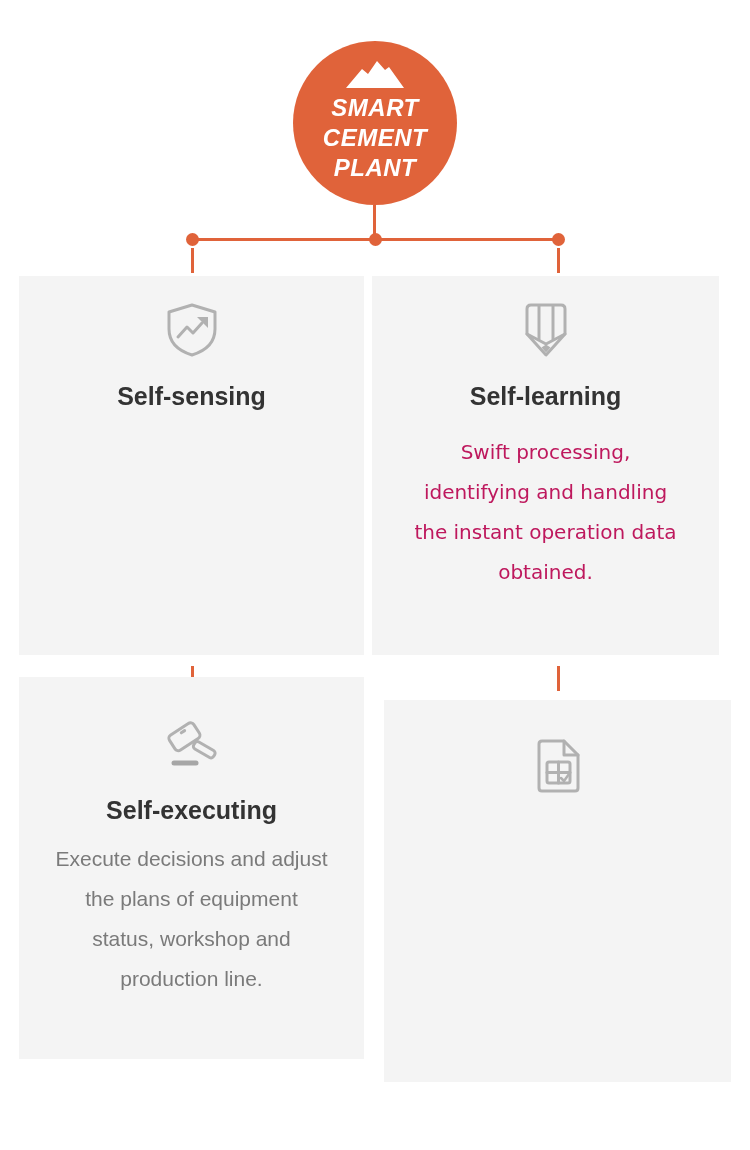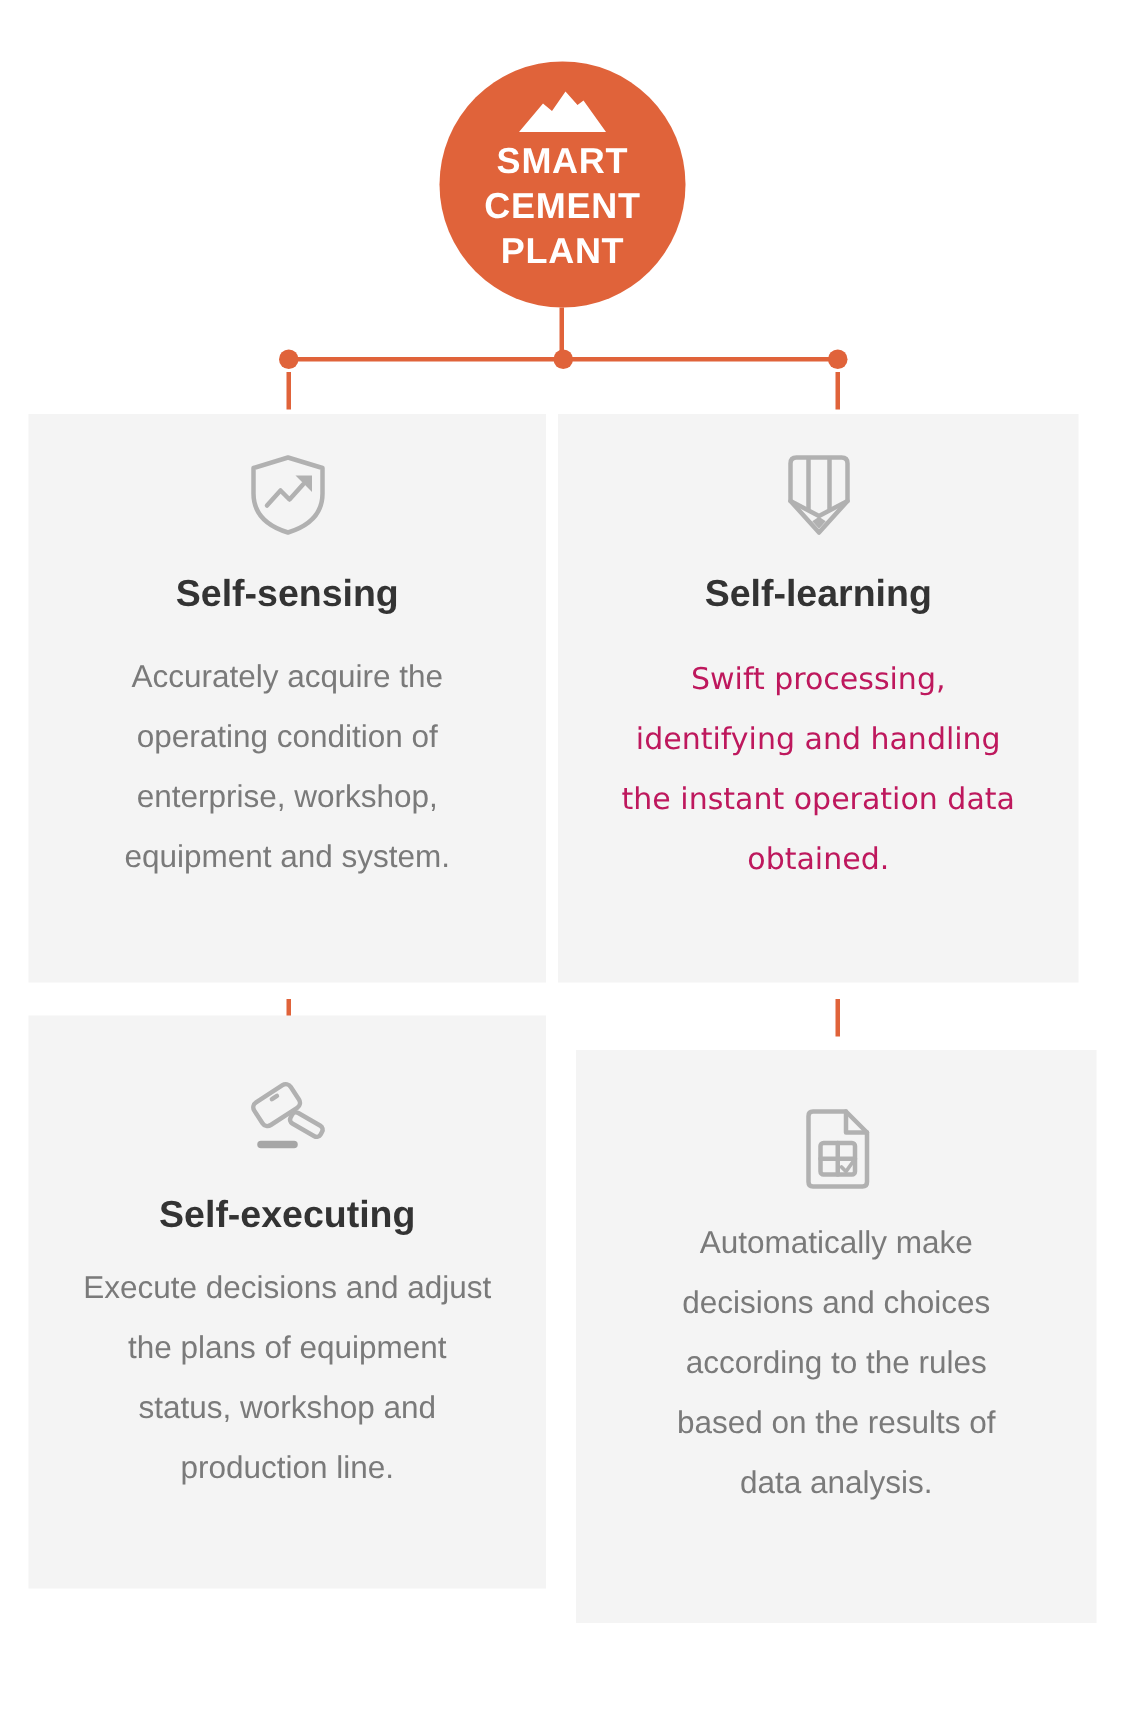--- a/index.html
+++ b/index.html
@@ -7,21 +7,21 @@
     width:750px; height:1150px; position:relative;
     background:#ffffff;
     font-family:"Liberation Sans", sans-serif;
     overflow:hidden;
   }
   
   .badge {
     position:absolute; left:293px; top:41px;
     width:164px; height:164px; border-radius:50%;
     display:flex; flex-direction:column; align-items:center;
-    box-sizing:border-box; padding-top:17px;
+    box-sizing:border-box; padding-top:17px;font-style:italic;
   }
   .badge .mountain { width:58px; height:30px; flex:0 0 auto; }
   .badge-text {
     margin-top:5px; color:#ffffff; font-weight:bold;
     font-size:24px; line-height:30px; letter-spacing:0.5px;
     text-align:center; white-space:pre-line;
   }
   
   .conn { position:absolute; }
   .dot  { position:absolute; width:13px; height:13px; border-radius:50%; }
@@ -73,24 +73,20 @@
 
 <div class="card" style="left:19px; top:276px; width:345px; height:379px;">
   <div class="card-icon">
     <svg class="icon-svg" width="52" height="56" viewBox="0 0 52 56" fill="none" stroke="#B1B1B1" stroke-width="3" stroke-linecap="round" stroke-linejoin="round">
       <path d="M26 3 L49 10 V27 C49 41 39 49 26 53 C13 49 3 41 3 27 V10 Z"></path>
       <polyline points="12,35 21,25 27,31 36,21"></polyline>
       <polygon points="31,15 42,15 42,26" fill="#B1B1B1" stroke="none"></polygon>
     </svg>
   </div>
   <div class="card-title">Self-sensing</div>
-  <div class="card-body">Accurately acquire the
-operating condition of
-enterprise, workshop,
-equipment and system.</div>
 </div>
 
 <div class="card alt-font" style="left:372px; top:276px; width:347px; height:379px;">
   <div class="card-icon">
     <svg class="icon-svg" width="44" height="56" viewBox="0 0 44 56" fill="none" stroke="#B1B1B1" stroke-width="3" stroke-linecap="round" stroke-linejoin="round">
       <path d="M7 3 H37 Q41 3 41 7 V32 L22 53 L3 32 V7 Q3 3 7 3 Z"></path>
       <line x1="15" y1="4" x2="15" y2="37"></line>
       <line x1="29" y1="4" x2="29" y2="37"></line>
       <polyline points="3,32 22,42 41,32"></polyline>
       <path d="M17.5 45.5 L22 42.5 L26.5 45.5 L22 50.5 Z" fill="#B1B1B1" stroke="none"></path>
@@ -125,18 +121,13 @@
   <div class="card-icon">
     <svg class="icon-svg" width="46" height="56" viewBox="0 0 46 56" fill="none" stroke="#B1B1B1" stroke-width="3" stroke-linecap="round" stroke-linejoin="round">
       <path d="M7 3 H29 L43 17 V50 Q43 53 40 53 H7 Q4 53 4 50 V6 Q4 3 7 3 Z"></path>
       <polyline points="29,3 29,17 43,17"></polyline>
       <rect x="12" y="24" width="23" height="21" rx="2"></rect>
       <line x1="12" y1="34.5" x2="35" y2="34.5"></line>
       <line x1="23.5" y1="24" x2="23.5" y2="45"></line>
       <polyline points="26,40 29,43 34,36" stroke-width="2.5"></polyline>
     </svg>
   </div>
-  <div class="card-body">Automatically make
-decisions and choices
-according to the rules
-based on the results of
-data analysis.</div>
 </div>
 
 </body></html>

